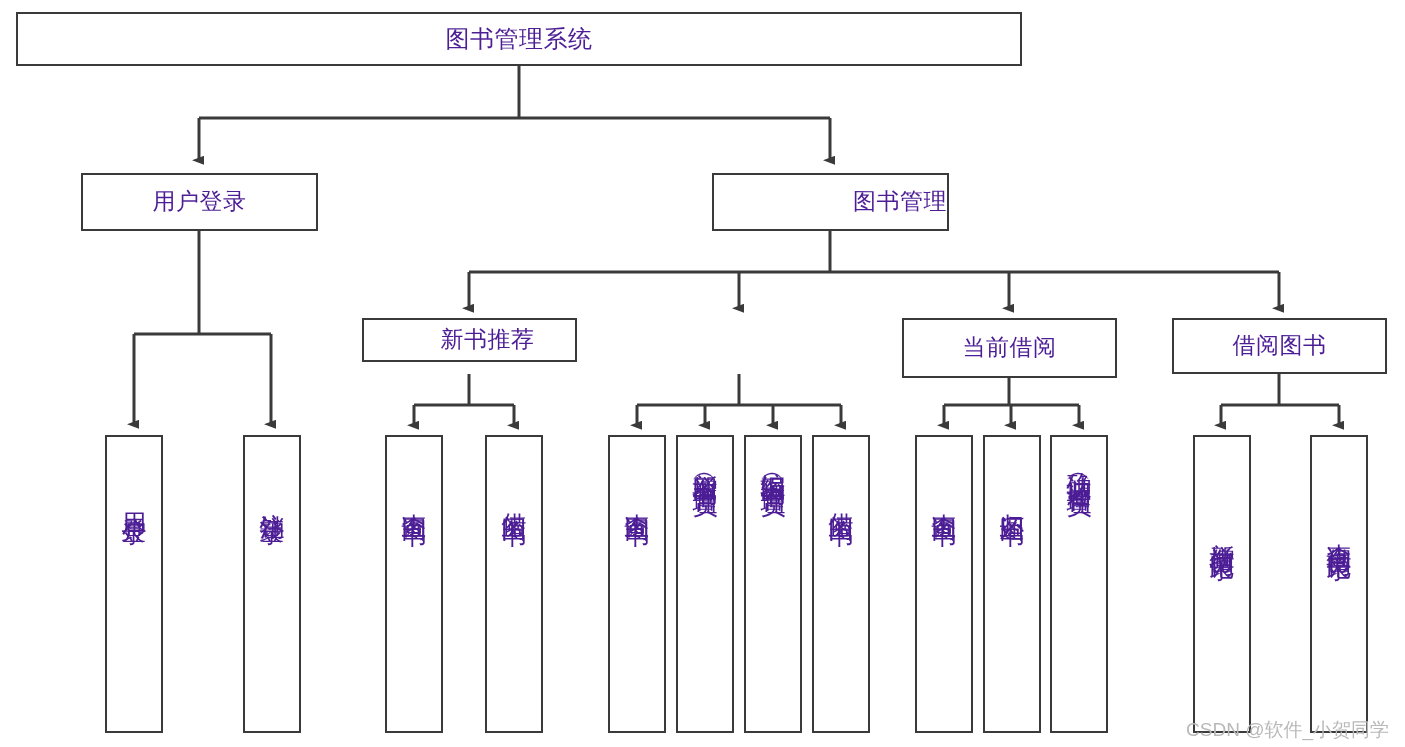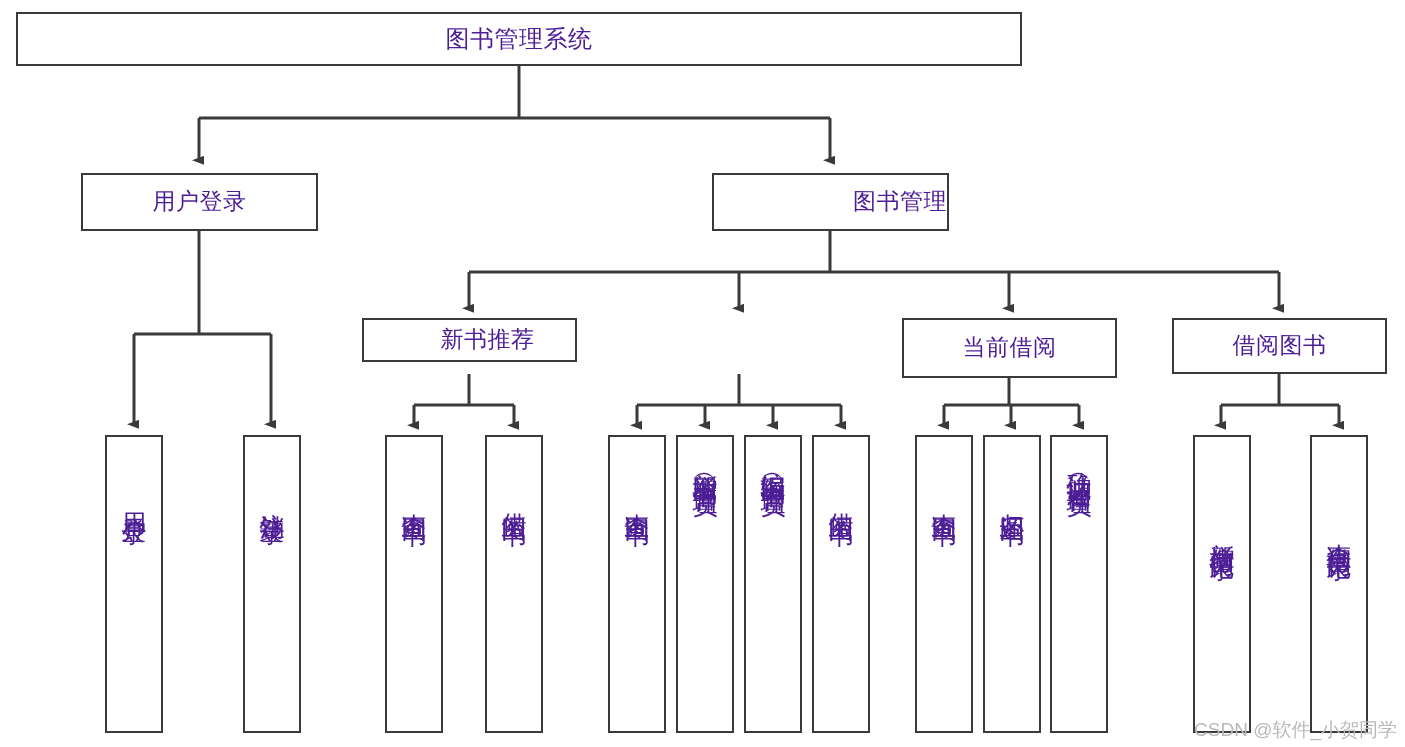--- a/index.html
+++ b/index.html
@@ -63,21 +63,21 @@
   }
   .node.vert.short .node-label {
     margin-top: 52px;
   }
   .node.vert.tall .node-label {
     margin-top: 12px;
   }
   .node.root .node-label { font-size: 24px; }
   #watermark {
     position: absolute;
-    right: 8px;
+    right: 16px;
     bottom: 4px;
     font-size: 19px;
     color: #b9b9b9;
     white-space: nowrap;
     font-family: "Liberation Sans", "DejaVu Sans", sans-serif;
   }
 </style>
 </head>
 <body>
 

